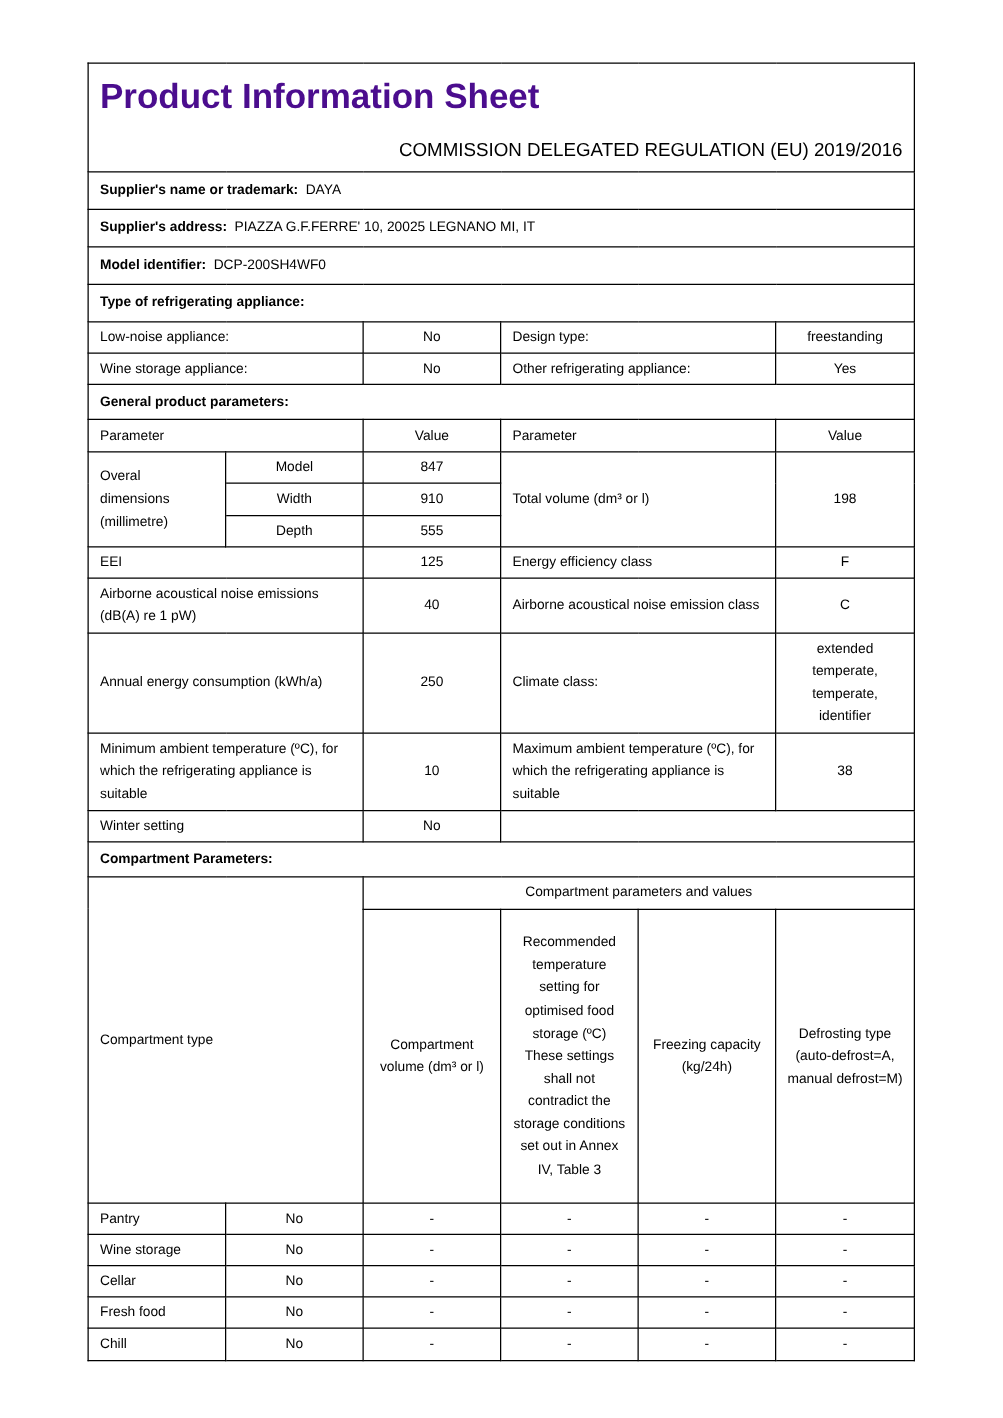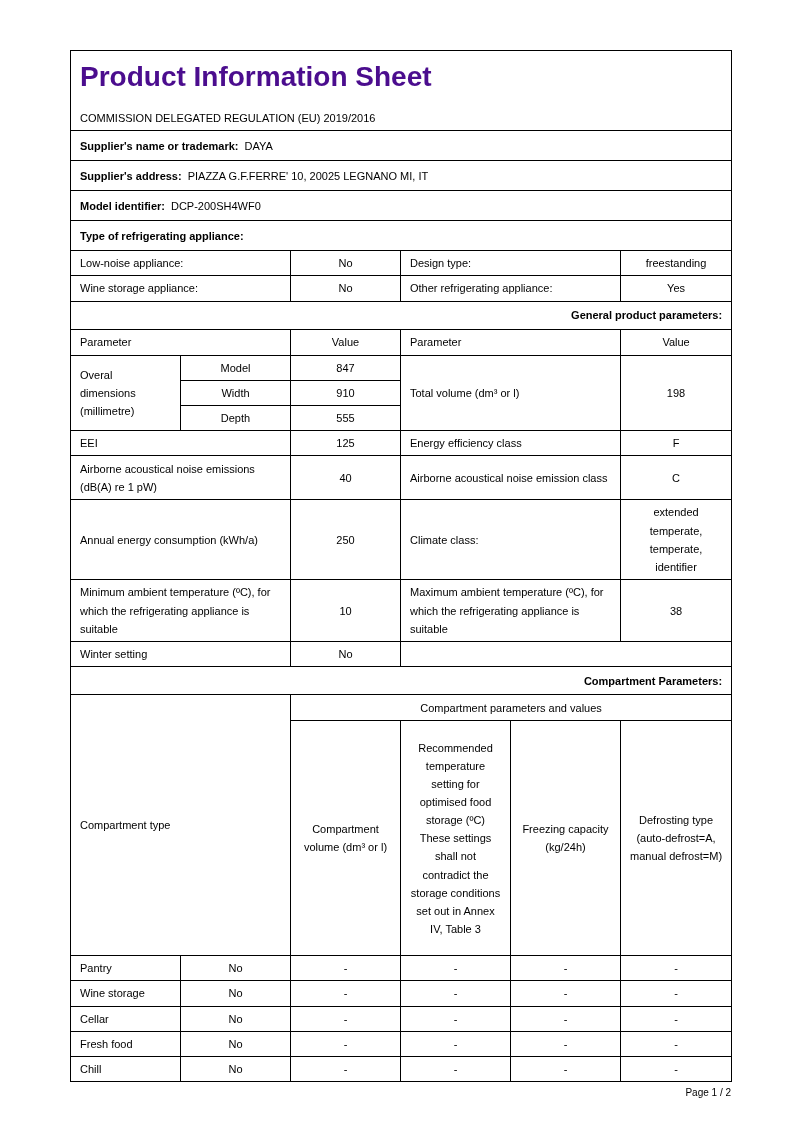--- a/index.html
+++ b/index.html
@@ -33,24 +33,24 @@
   td.center { text-align: center; padding: 3px 4px; }
   .b { font-weight: bold; }
   .v { margin-left: 6px; }
   td.title-cell { padding: 12px 10px 8px 10px; }
   .doc-title {
     font-size: 28px;
     font-weight: bold;
     letter-spacing: 0px;
     margin-bottom: 9px;
   }
-  .doc-subtitle { font-size: 11px; }
+  .doc-subtitle { font-size: 15px; text-align: right; }
   tr.h68  { height: 68px; }
   tr.h30  { height: 30px; padding-left: 24px; }
-  tr.h28  { height: 28px; text-align: right; }
+  tr.h28  { height: 28px; }
   tr.h26  { height: 26px; }
   tr.h25  { height: 25px; padding-left: 36px; }
   tr.h24  { height: 24px; margin-left: 18px; }
   tr.h23  { height: 23px; }
   tr.h44  { height: 44px; }
   tr.h80  { height: 80px; }
   tr.h62  { height: 62px; }
   tr.h235 { height: 235px; }
   .footer {
     width: 661px;
@@ -219,14 +219,13 @@
         <td>Chill</td>
         <td class="center">No</td>
         <td class="center">-</td>
         <td class="center">-</td>
         <td class="center">-</td>
         <td class="center">-</td>
       </tr>
     </tbody>
   </table>
 
-  <div class="footer">Page 1 / 2</div>
 </div>
 
 </body></html>

